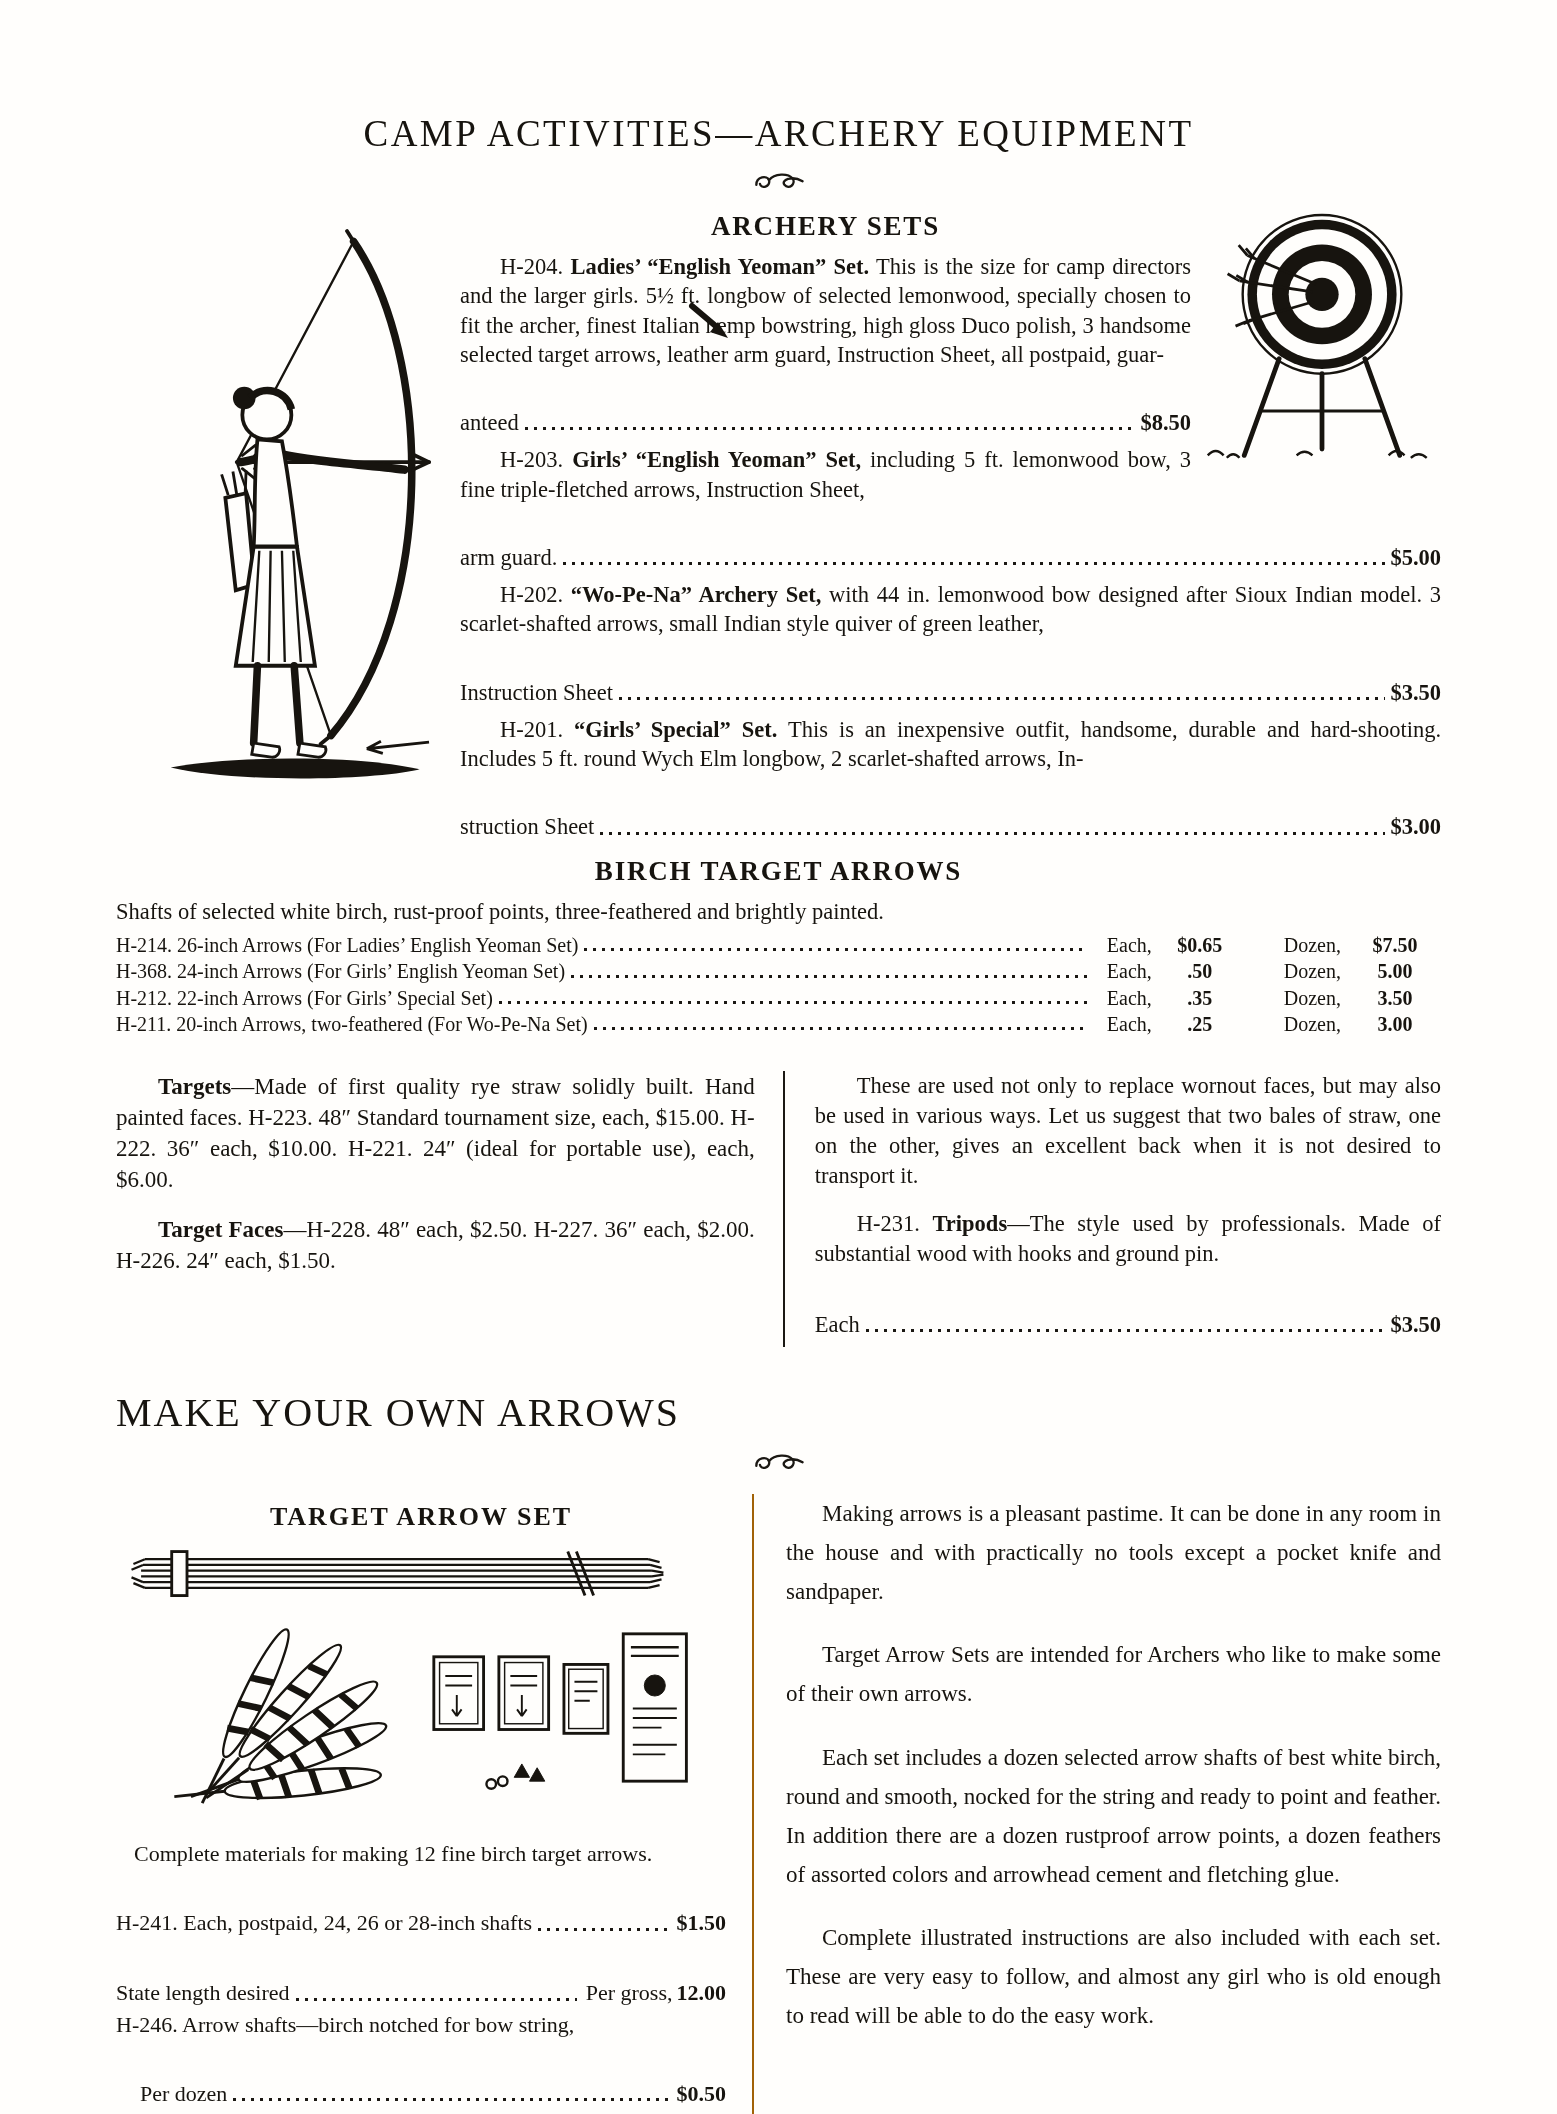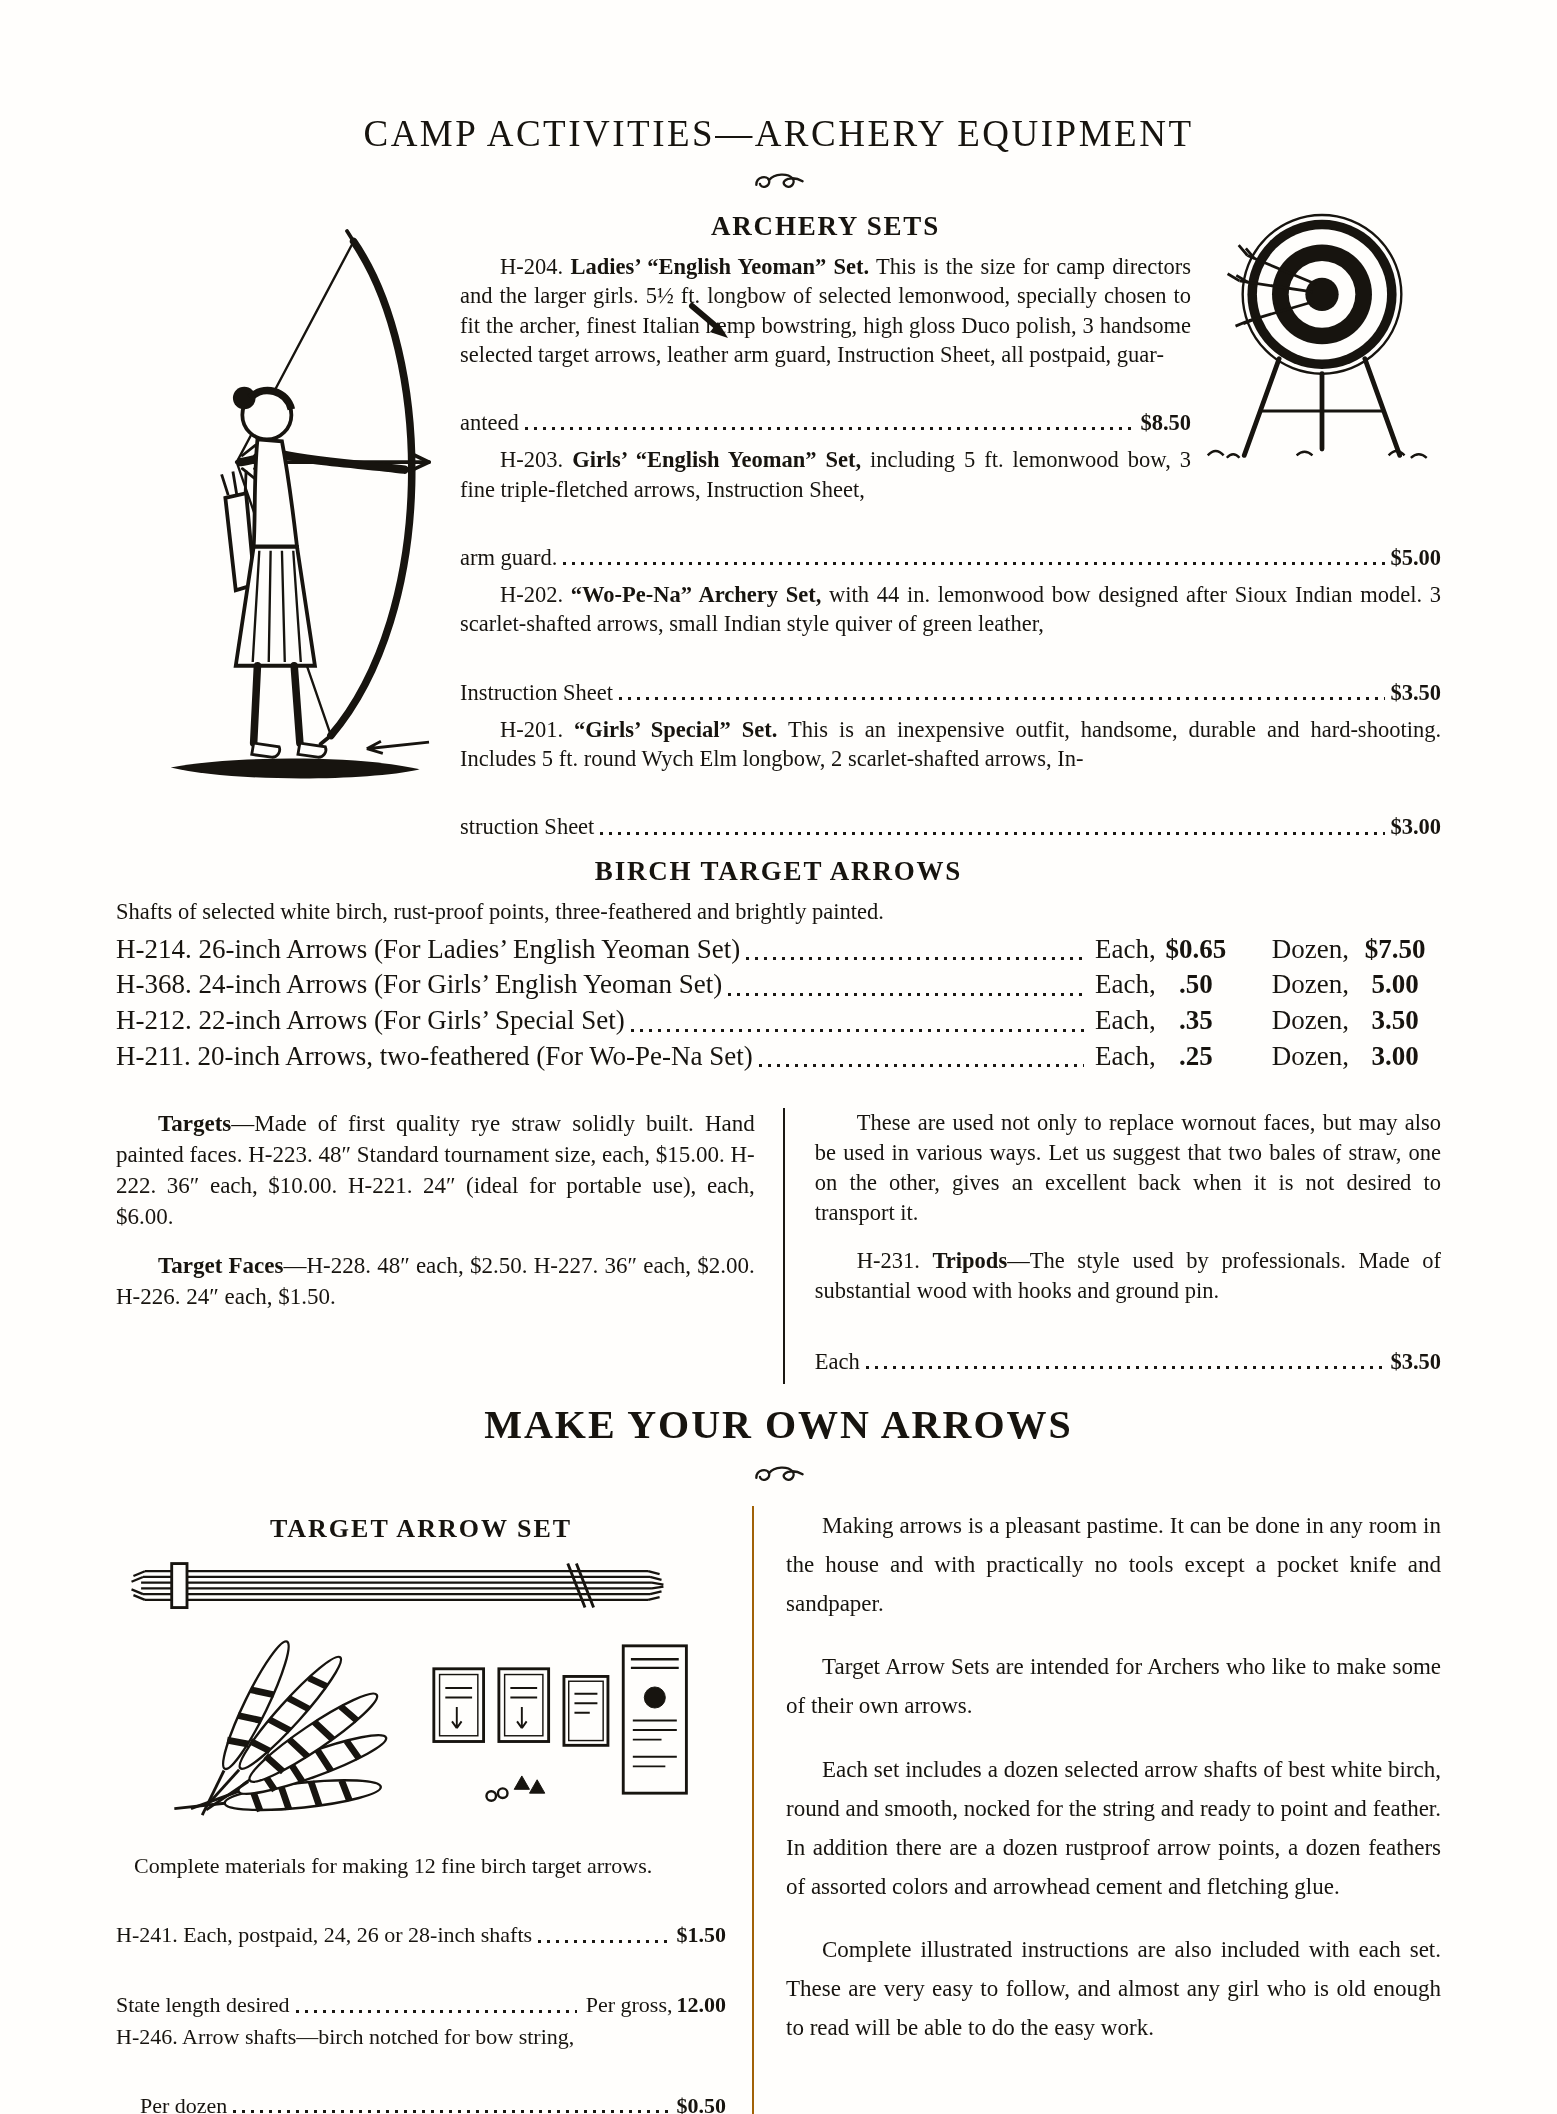--- a/index.html
+++ b/index.html
@@ -16,30 +16,30 @@
   .target-fig { float:right; width:238px; height:270px; margin:2px 0 8px 12px; }
   .set-p { font-size:22.5px; line-height:1.3; text-align:justify; text-indent:40px; margin:6px 0 0; }
   .iname { font-weight:700; }
   .leader { display:flex; align-items:baseline; font-size:22.5px; line-height:1.3; margin:0 0 8px; }
   .leader .price, .price { font-weight:700;margin-top:39px; }
   .dots { flex:1 1 auto; height:5px; margin:0 5px; align-self:flex-end; margin-bottom:6px;
     background-image:radial-gradient(circle at 2.5px 2.5px, #1b1813 1.7px, rgba(0,0,0,0) 2px);
     background-size:9px 5px; background-repeat:repeat-x; }
   .birch-intro { font-size:22.5px; line-height:1.3; margin:4px 0 6px; text-align:justify; }
   .birch-row { display:grid; grid-template-columns:1fr auto 80px auto 92px; align-items:baseline;
-    font-size:27px; line-height:1.32; }
+    font-size:20px; line-height:1.32;gap:8px; }
   .brlabel { display:flex; align-items:baseline; min-width:0; }
   .each-l { margin-left:6px; }
   .doz-l { margin-left:36px; }
   .num { text-align:center; font-weight:700; }
   .cols1 { display:flex; clear:both; margin-top:34px; }
   .col-a { flex:1.02; padding-right:28px; font-size:23px; line-height:1.35; }
   .col-b { flex:1; border-left:2px solid #1b1813; padding-left:30px; font-size:22.5px; line-height:1.33; }
   .col-a p, .col-b p { margin:0 0 18px; text-align:justify; text-indent:42px; }
-  .make-title { text-align:center; font-size:40px; font-weight:700; letter-spacing:2px; margin:17px 0 2px; }
+  .make-title { text-align:left; font-size:40px; font-weight:400; letter-spacing:2px; margin:42px 0 2px; }
   .cols2 { display:flex; margin-top:16px; }
   .col-c { width:610px; padding-right:26px; font-size:22px; line-height:1.32; box-sizing:content-box; }
   .col-d { flex:1; border-left:2px solid #a16207; padding-left:32px; font-size:23px; line-height:1.7; }
   .col-d p { margin:0 0 24px; text-indent:36px; text-align:justify; }
   .tas-head { text-align:center; font-size:26px; font-weight:700; letter-spacing:2px; margin:6px 0 8px; }
   .arrowset-fig { display:block; margin:2px auto 10px; }
   .col-c .line { margin:2px 0; }
   .col-c .leader { font-size:22px; margin:2px 0; }
   .broken-head { text-align:center; font-size:24px; font-weight:700; margin:14px 0 6px; }
   .indented { padding-left:24px; }

